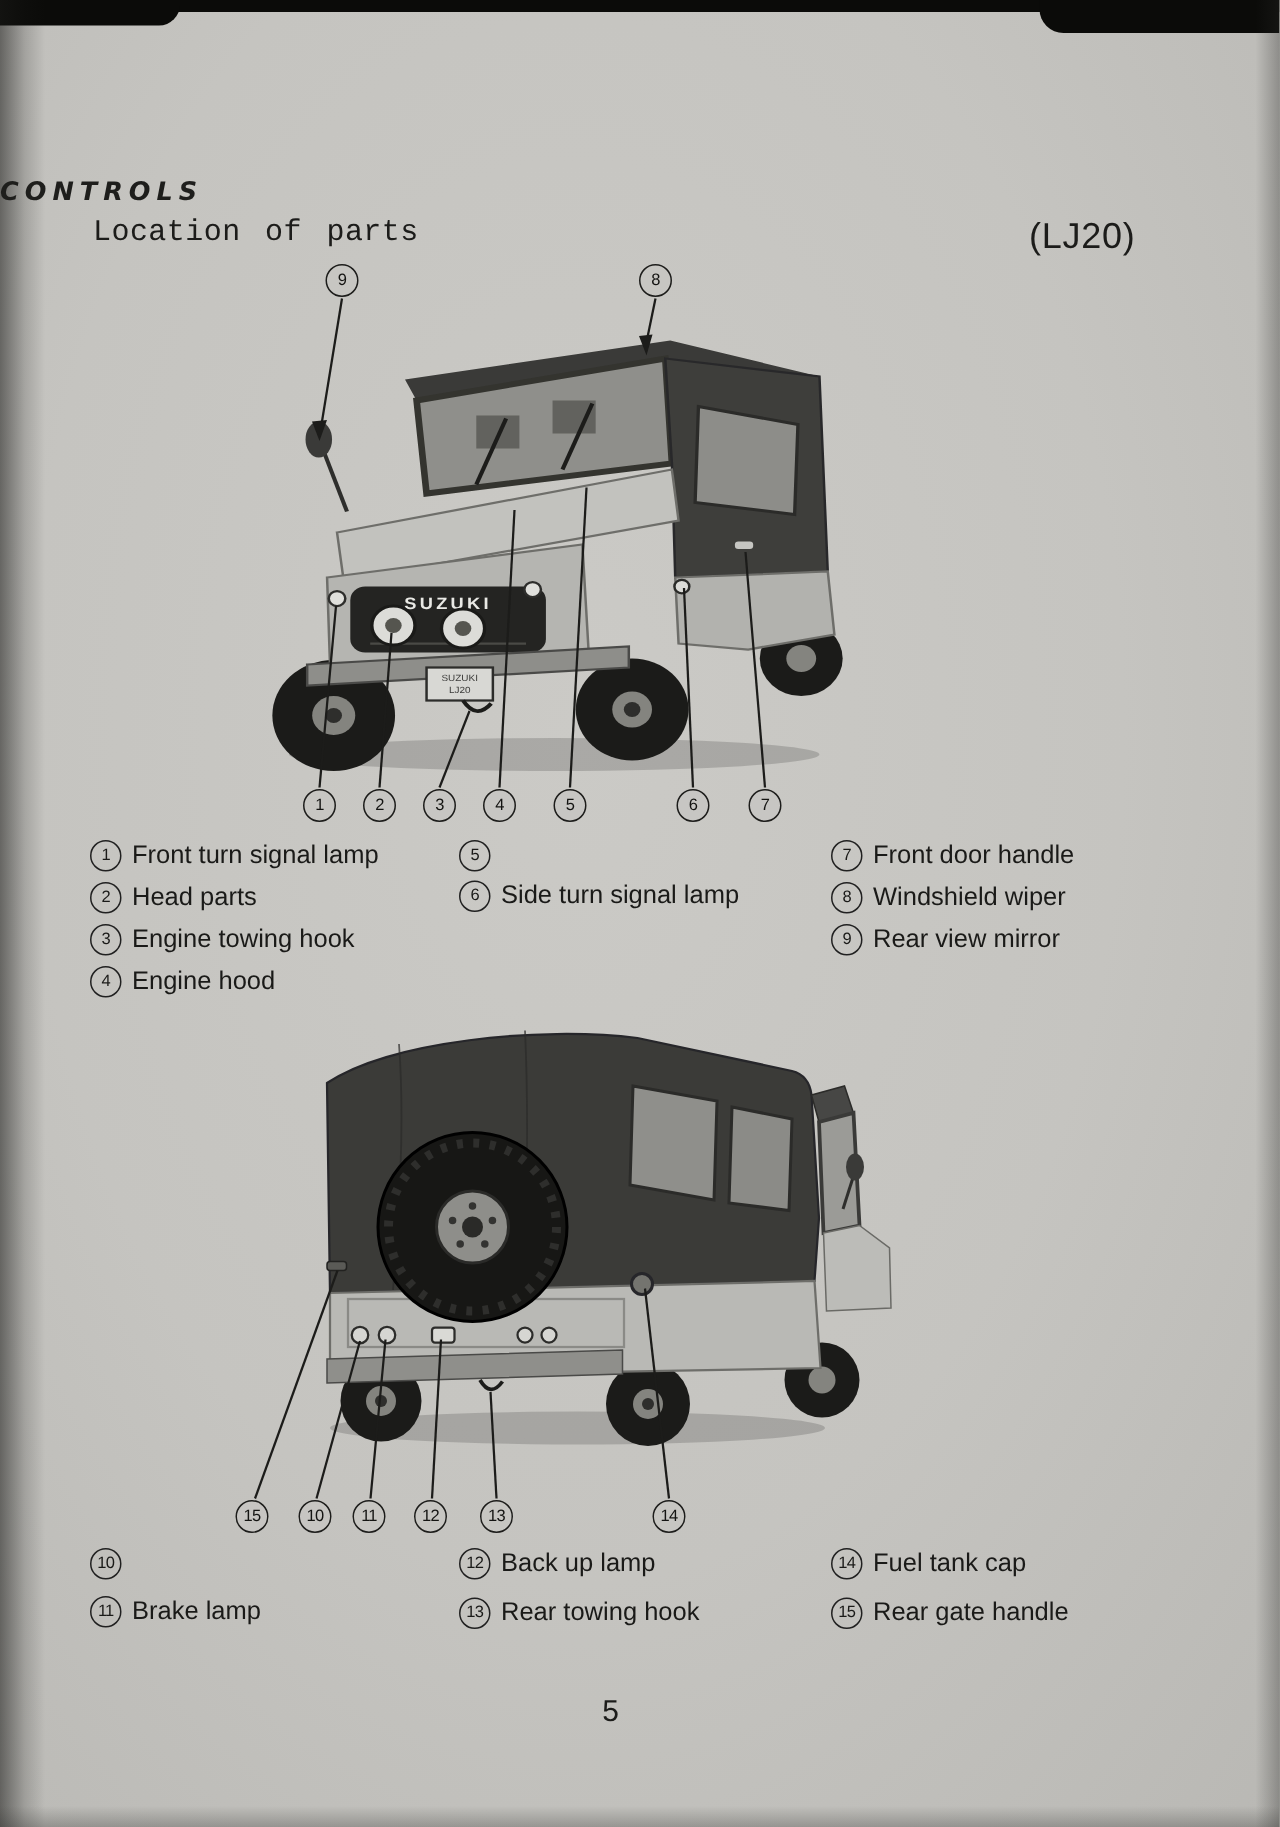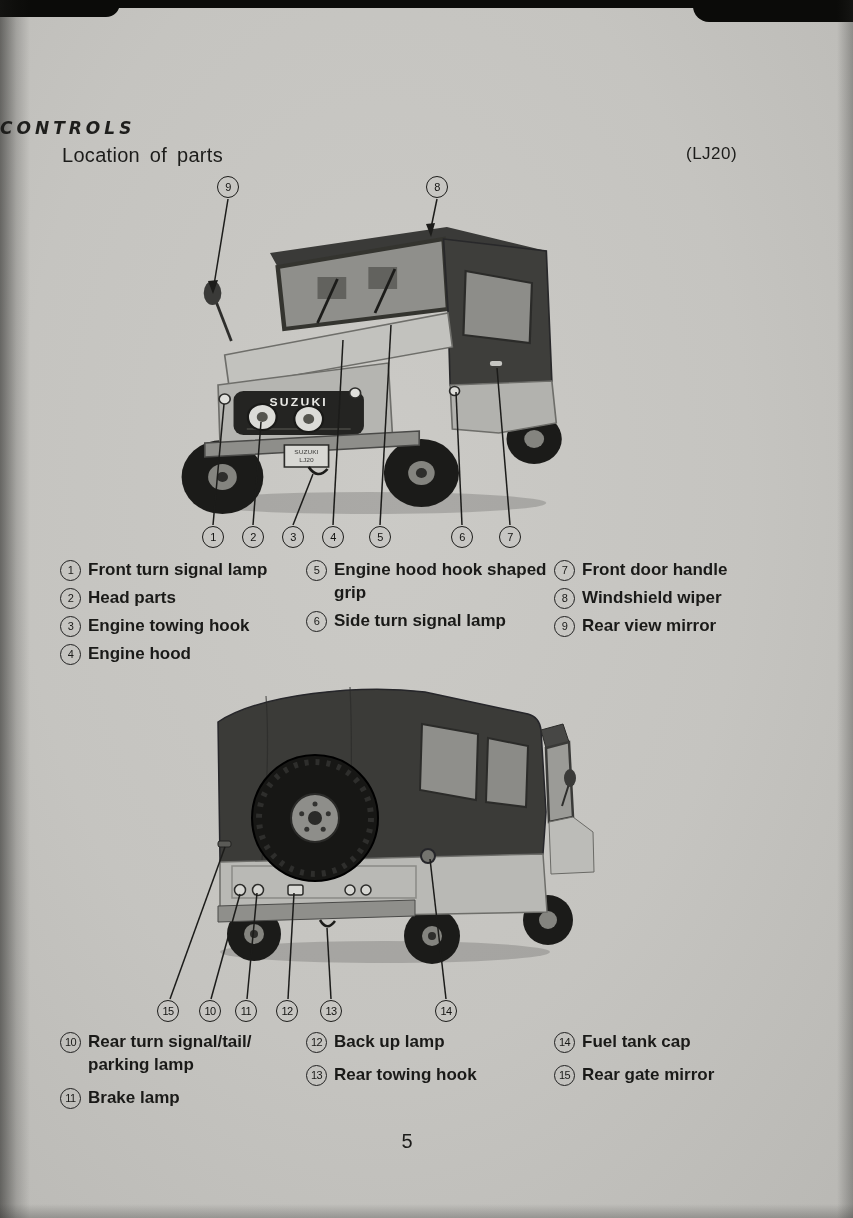--- a/index.html
+++ b/index.html
@@ -20,22 +20,22 @@
   .edge-right{position:absolute;top:0;bottom:0;right:0;width:16px;
     background:linear-gradient(to left, rgba(40,40,38,.32), rgba(40,40,38,0));}
   .edge-bottom{position:absolute;left:0;right:0;bottom:0;height:14px;
     background:linear-gradient(to top, rgba(40,40,38,.28), rgba(40,40,38,0));}
 
   .title-controls{
     position:absolute;top:118px;left:0;width:812px;text-align:left;
     font-family:"DejaVu Sans",sans-serif;font-style:italic;font-weight:700;
     font-size:17px;letter-spacing:4px;color:#1e1e1c;
   }
-  .section-heading{position:absolute;top:144px;left:62px;font-size:20px;word-spacing:4px;letter-spacing:.3px;}
-  .model-label{position:absolute;top:144px;left:686px;font-size:17px;letter-spacing:.5px;}
+  .section-heading{position:absolute;top:144px;left:62px;font-size:20px;word-spacing:4px;letter-spacing:.3px;font-family:Liberation Mono, monospace;}
+  .model-label{position:absolute;top:144px;left:686px;font-size:24px;letter-spacing:.5px;}
 
   .figure-svg{position:absolute;}
   .leader-overlay{position:absolute;top:0;left:0;pointer-events:none;}
 
   .callout{
     position:absolute;width:20px;height:20px;border:1.6px solid #1d1d1b;border-radius:50%;
     background:rgba(199,198,194,.92);
     display:flex;align-items:center;justify-content:center;
     font-size:11px;letter-spacing:-.5px;color:#141412;
     transform:translate(-50%,-50%);
@@ -44,21 +44,21 @@
   .legend{position:absolute;font-size:17px;color:#19191 7;}
   .legend{color:#1a1a18;}
   .legend-item{display:flex;align-items:flex-start;gap:7px;margin-bottom:4px;}
   .legend-rear .legend-item{margin-bottom:9px;}
   .num-circle{
     flex:0 0 auto;width:19px;height:19px;margin-top:2px;
     border:1.5px solid #202020;border-radius:50%;
     display:flex;align-items:center;justify-content:center;
     font-size:11px;letter-spacing:-.5px;line-height:1;
   }
-  .legend-item .label{white-space:pre-line;line-height:1.35;padding-top:1px;font-weight:bold;}
+  .legend-item .label{white-space:pre-line;line-height:1.35;padding-top:1px;}
 
   #legend-front-col1{left:60px;top:558px;width:246px;}
   #legend-front-col2{left:306px;top:558px;width:248px;}
   #legend-front-col3{left:554px;top:558px;width:252px;}
   #legend-rear-col1{left:60px;top:1030px;width:238px;}
   #legend-rear-col2{left:306px;top:1030px;width:246px;}
   #legend-rear-col3{left:554px;top:1030px;width:252px;}
 
   .page-number{position:absolute;top:1130px;left:0;width:814px;text-align:center;font-size:20px;}
 </style>
@@ -229,22 +229,20 @@
     </div>
     <div class="legend-item">
       <span class="num-circle">4</span>
       <span class="label">Engine hood</span>
     </div>
   </div>
 
   <div class="legend" id="legend-front-col2">
     <div class="legend-item">
       <span class="num-circle">5</span>
-      <span class="label">Engine hood hook shaped
-grip</span>
     </div>
     <div class="legend-item">
       <span class="num-circle">6</span>
       <span class="label">Side turn signal lamp</span>
     </div>
   </div>
 
   <div class="legend" id="legend-front-col3">
     <div class="legend-item">
       <span class="num-circle">7</span>
@@ -256,22 +254,20 @@
     </div>
     <div class="legend-item">
       <span class="num-circle">9</span>
       <span class="label">Rear view mirror</span>
     </div>
   </div>
 
   <div class="legend legend-rear" id="legend-rear-col1">
     <div class="legend-item">
       <span class="num-circle">10</span>
-      <span class="label">Rear turn signal/tail/
-parking lamp</span>
     </div>
     <div class="legend-item">
       <span class="num-circle">11</span>
       <span class="label">Brake lamp</span>
     </div>
   </div>
 
   <div class="legend legend-rear" id="legend-rear-col2">
     <div class="legend-item">
       <span class="num-circle">12</span>
@@ -283,19 +279,19 @@
     </div>
   </div>
 
   <div class="legend legend-rear" id="legend-rear-col3">
     <div class="legend-item">
       <span class="num-circle">14</span>
       <span class="label">Fuel tank cap</span>
     </div>
     <div class="legend-item">
       <span class="num-circle">15</span>
-      <span class="label">Rear gate mirror</span>
+      <span class="label">Rear gate handle</span>
     </div>
   </div>
 
   <div class="page-number">5</div>
 
 </div>
 
 </body></html>

